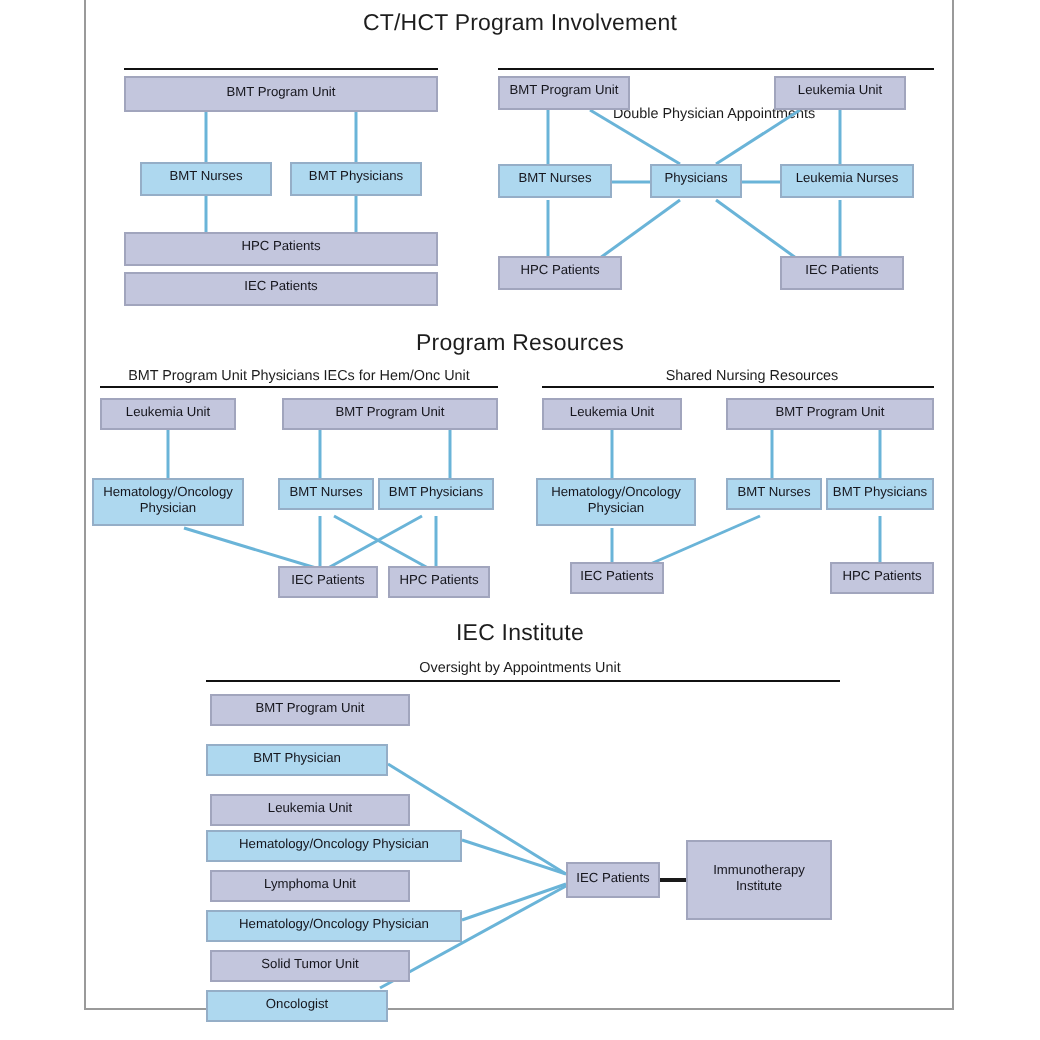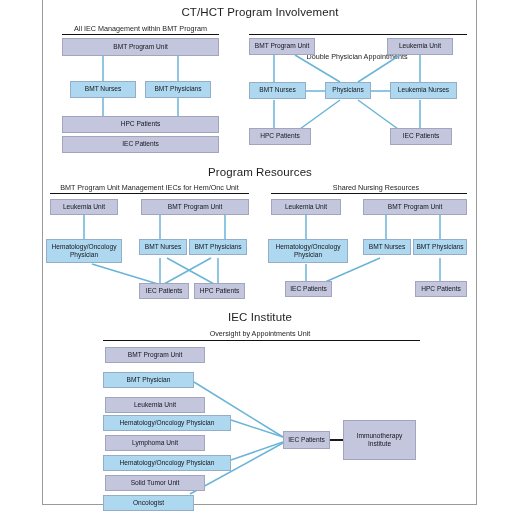--- a/index.html
+++ b/index.html
@@ -26,21 +26,20 @@
 </style>
 </head>
 <body>
 
 <div id="stage">
 
   <div id="frame"></div>
 
   <div class="sec-title" style="left:160px;top:6px;width:200px;">CT/HCT Program Involvement</div>
 
-  <div class="sub-title" style="left:58px;top:24px;width:165px;">All IEC Management within BMT Program</div>
   <div class="rule" style="left:62px;top:34px;width:157px;"></div>
 
   <div class="sub-title" style="left:252px;top:24px;width:210px;margin-top:28px;">Double Physician Appointments</div>
   <div class="rule" style="left:249px;top:34px;width:218px;"></div>
 
   <svg class="links">
     <line x1="103" y1="55" x2="103" y2="82"></line>
     <line x1="178" y1="55" x2="178" y2="82"></line>
     <line x1="103" y1="98" x2="103" y2="117"></line>
     <line x1="178" y1="98" x2="178" y2="117"></line>
@@ -68,21 +67,21 @@
   <div class="box purple" style="left:249px;top:38px;width:66px;height:17px;">BMT Program Unit</div>
   <div class="box purple" style="left:387px;top:38px;width:66px;height:17px;">Leukemia Unit</div>
   <div class="box blue" style="left:249px;top:82px;width:57px;height:17px;">BMT Nurses</div>
   <div class="box blue" style="left:325px;top:82px;width:46px;height:17px;">Physicians</div>
   <div class="box blue" style="left:390px;top:82px;width:67px;height:17px;">Leukemia Nurses</div>
   <div class="box purple" style="left:249px;top:128px;width:62px;height:17px;">HPC Patients</div>
   <div class="box purple" style="left:390px;top:128px;width:62px;height:17px;">IEC Patients</div>
 
   <div class="sec-title" style="left:205px;top:166px;width:110px;">Program Resources</div>
 
-  <div class="sub-title" style="left:48px;top:183px;width:203px;">BMT Program Unit Management IECs for Hem/Onc Unit</div>
+  <div class="sub-title" style="left:48px;top:183px;width:203px;">BMT Program Unit Physicians IECs for Hem/Onc Unit</div>
   <div class="rule" style="left:50px;top:193px;width:199px;"></div>
 
   <div class="sub-title" style="left:286px;top:183px;width:180px;">Shared Nursing Resources</div>
   <div class="rule" style="left:271px;top:193px;width:196px;"></div>
 
   <svg class="links">
     <line x1="84" y1="215" x2="84" y2="240"></line>
     <line x1="160" y1="215" x2="160" y2="240"></line>
     <line x1="225" y1="215" x2="225" y2="240"></line>
     <line x1="92" y1="264" x2="158" y2="284"></line>

